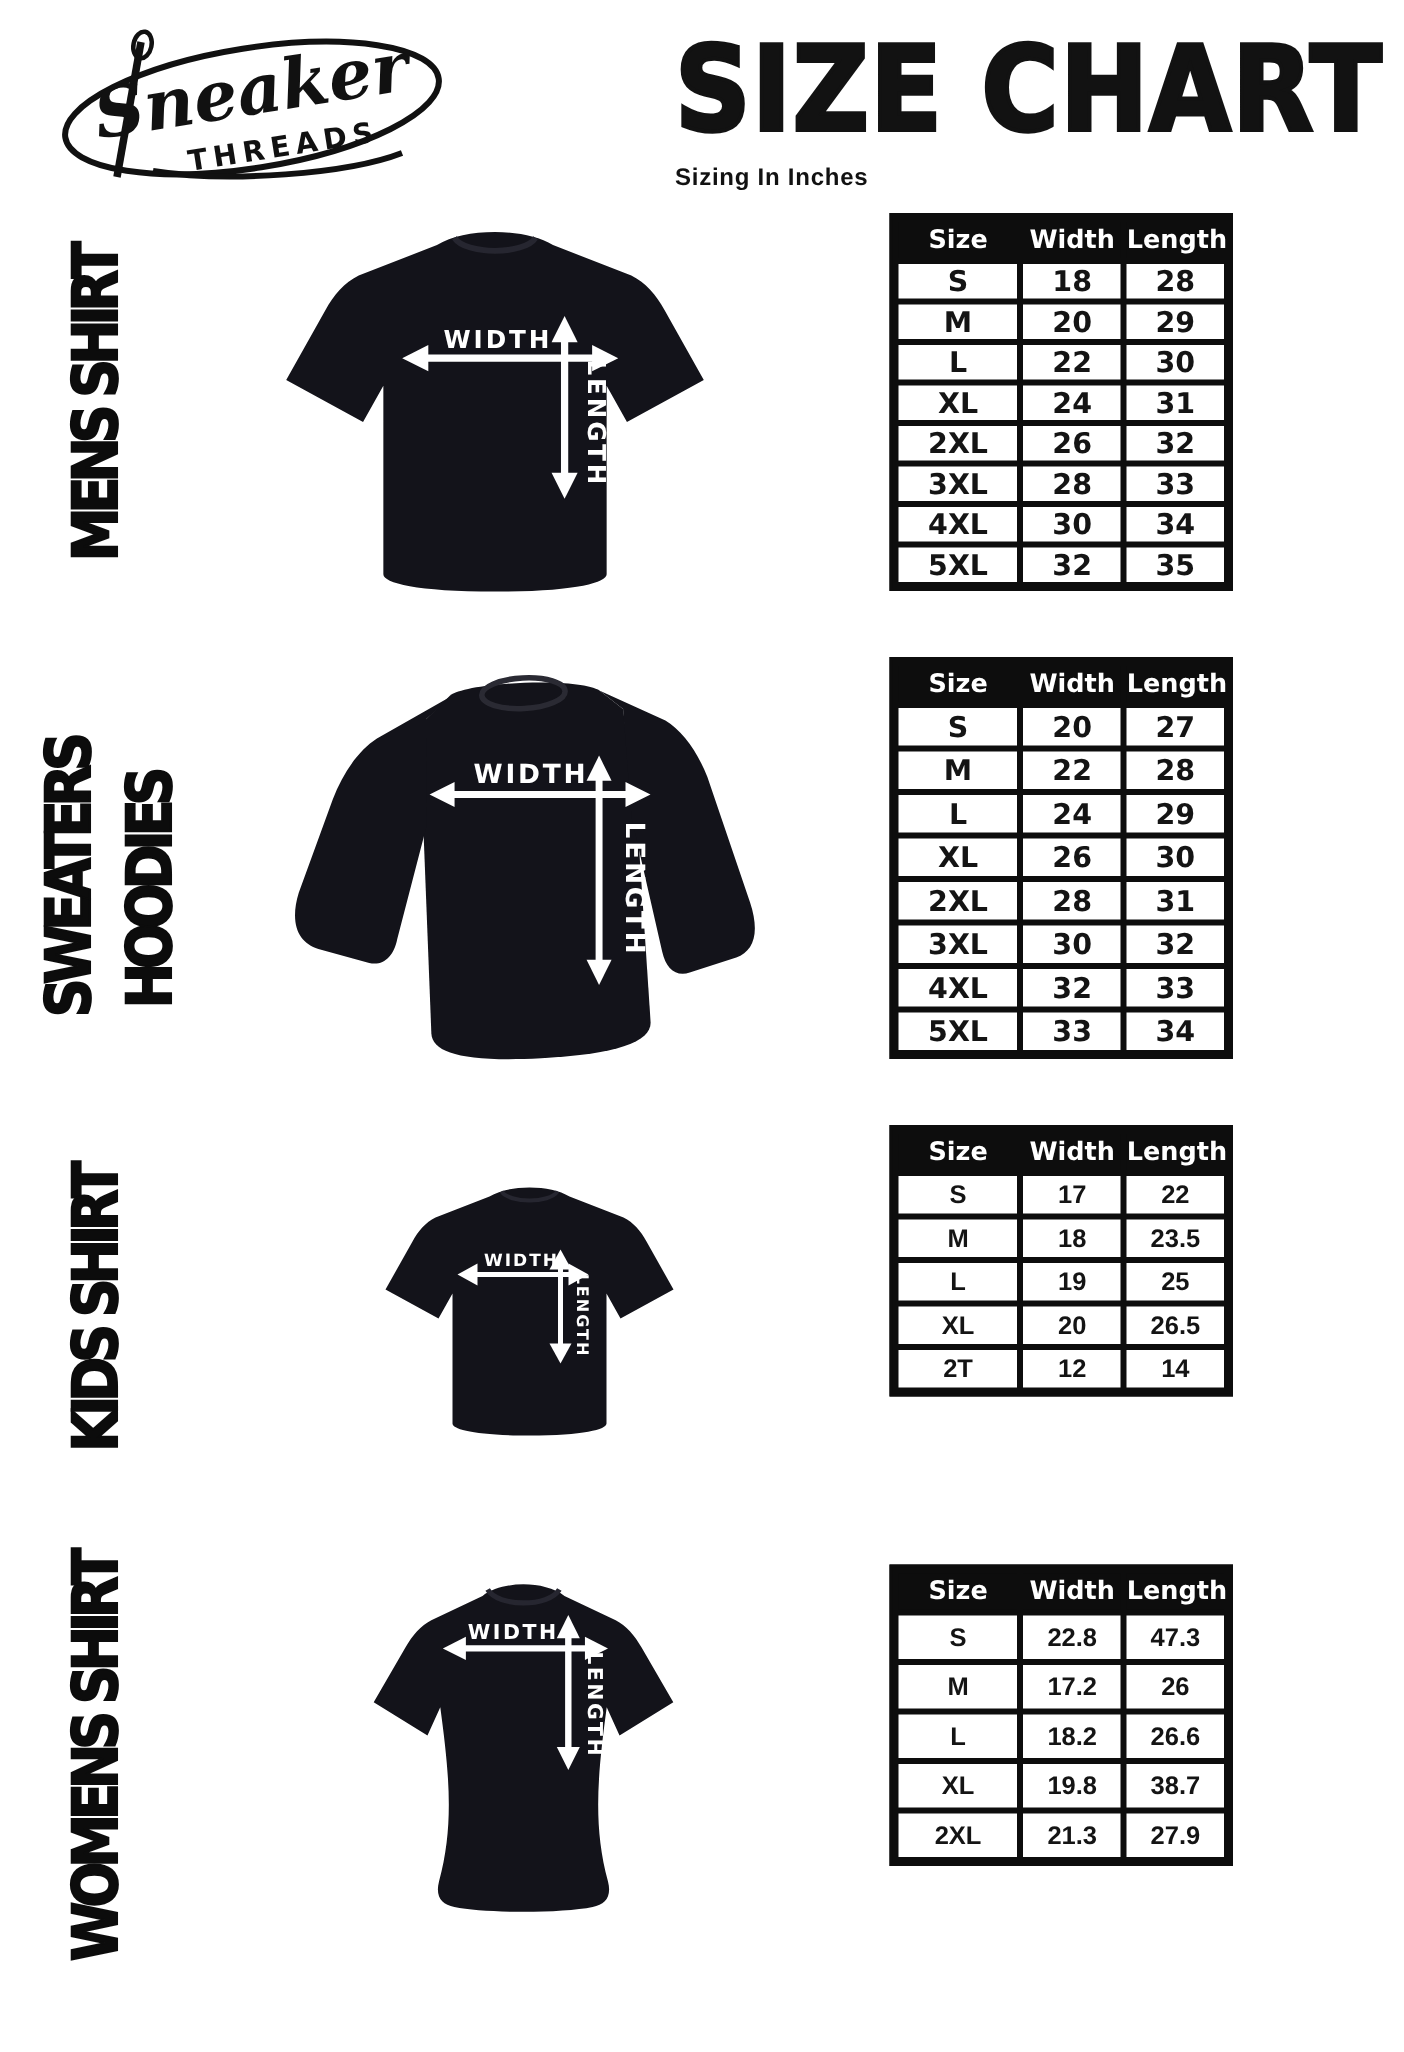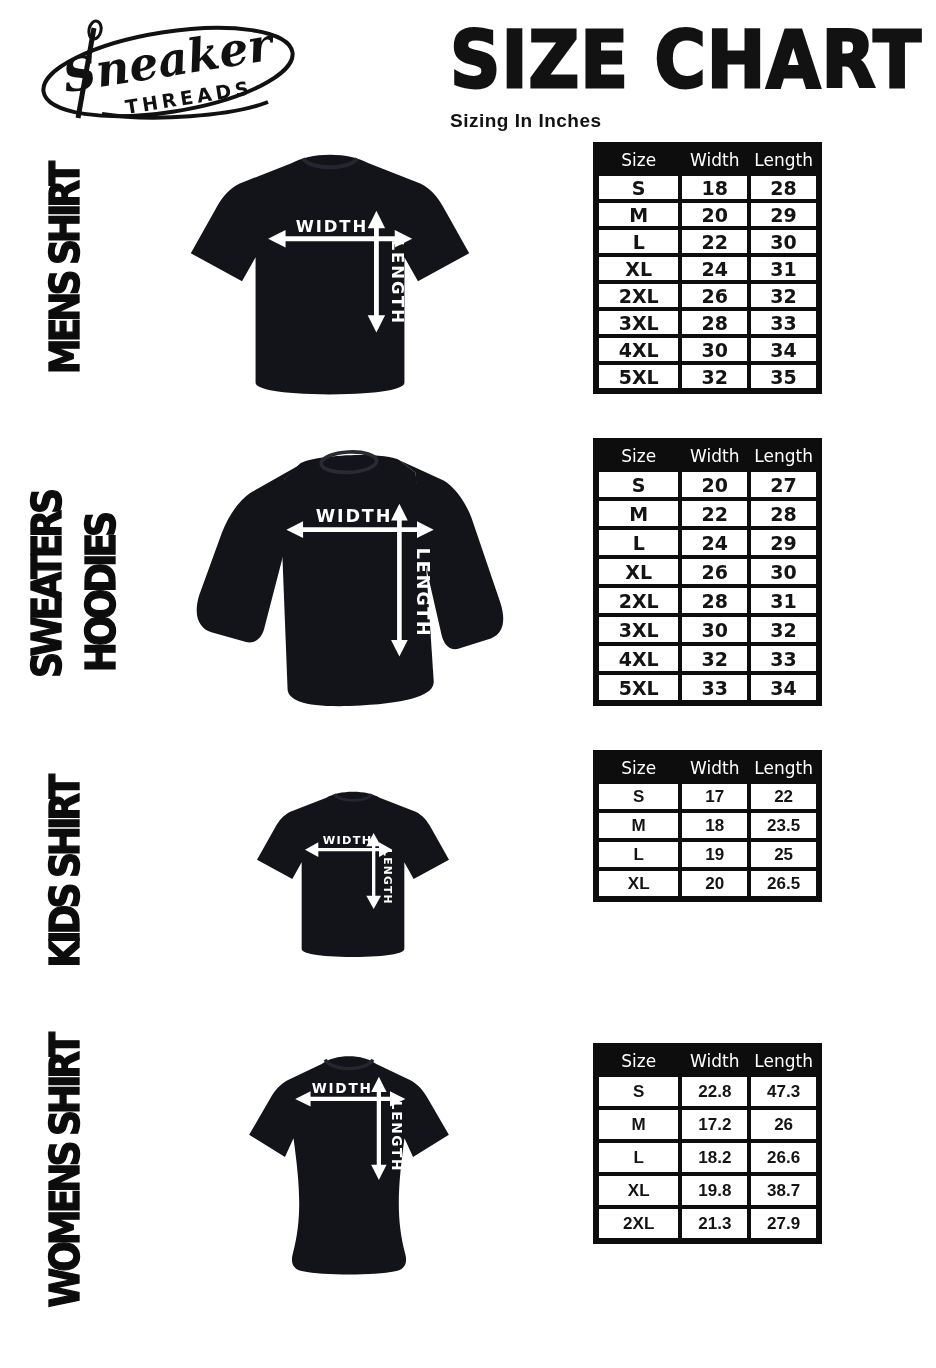--- a/index.html
+++ b/index.html
@@ -8,40 +8,40 @@
 
   
   .logo { position:absolute; left:32px; top:18px; width:272px; height:112px; }
   .title-block { position:absolute; left:450px; top:14px; width:480px; text-align:left; }
   .main-title {
     font-family:"DejaVu Sans", sans-serif;
     font-weight:900; font-size:70px; letter-spacing:1px; color:#121212;
     -webkit-text-stroke:2.5px #121212;
     transform:scale(1.0,1.12); transform-origin:top center; white-space:nowrap;
   }
-  .subtitle { margin-top:14px; font-size:19px; font-weight:bold; color:#121212; letter-spacing:0.5px; }
+  .subtitle { margin-top:14px; font-size:16px; font-weight:bold; color:#121212; letter-spacing:0.5px; }
 
   
   .vlabel {
     position:absolute; writing-mode:vertical-rl; transform:rotate(180deg) scaleX(1.15);
     transform-origin:center;
     font-family:"DejaVu Sans", sans-serif; font-weight:900; font-size:36px;
     letter-spacing:-4px; color:#0c0c0c; white-space:nowrap;
     -webkit-text-stroke:1.2px #0c0c0c;
   }
 
   
   table.size-table {
     position:absolute; left:593px; width:229px;
     border-collapse:separate; border-spacing:4px;
     background:#0d0d0d; border:2px solid #0d0d0d;
     table-layout:fixed;
   }
   table.size-table th {
-    background:#0d0d0d; color:#ffffff; font-weight:normal; font-size:17px;
+    background:#0d0d0d; color:#ffffff; font-weight:bold; font-size:17px;
     height:24px; text-align:center; font-family:"DejaVu Sans", sans-serif;
   }
   table.size-table td {
     background:#ffffff; color:#141414; font-weight:bold; text-align:center;
     vertical-align:middle;
   }
   table.size-table.geo td { font-family:"DejaVu Sans", sans-serif; font-size:19px; }
   table.size-table.std td { font-family:"Liberation Sans", sans-serif; font-size:17px; }
   #table-mens td     { height:23px; }
   #table-sweaters td { height:25px; }
@@ -295,20 +295,25 @@
         <tr>
           <td>L</td>
           <td>19</td>
           <td>25</td>
         </tr>
         <tr>
           <td>XL</td>
           <td>20</td>
           <td>26.5</td>
         </tr>
+        <tr>
+          <td>2T</td>
+          <td>12</td>
+          <td>14</td>
+        </tr>
       </tbody>
     </table>
 
   <div class="vlabel" style="left:44px; top:1036px;">WOMENS SHIRT</div>
 
   <div class="garment" style="left:238px; top:1046px;">
     <svg viewBox="0 0 260 280" width="222" height="239">
       <path fill="#13131a" d="M130,12 C118,12 106,15 98,21 L58,40 C50,44 43,52 38,61 L13,104 L55,130 L65,108
                C72,160 76,200 64,244 C61,256 66,262 76,264 C100,269 160,269 184,264
                C194,262 199,256 196,244 C184,200 188,160 195,108

